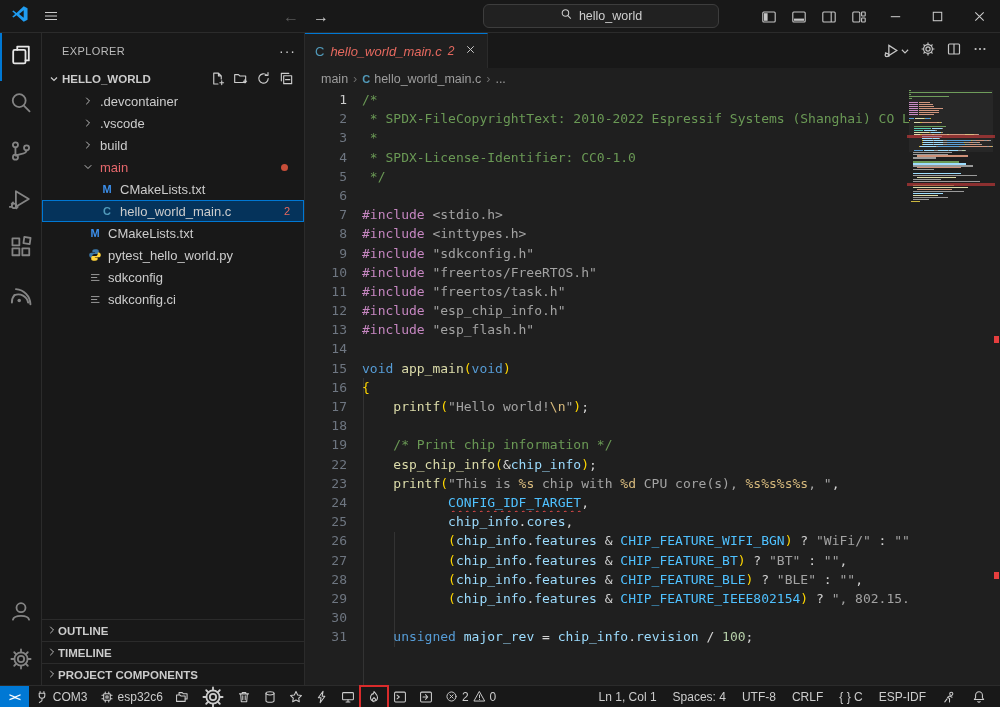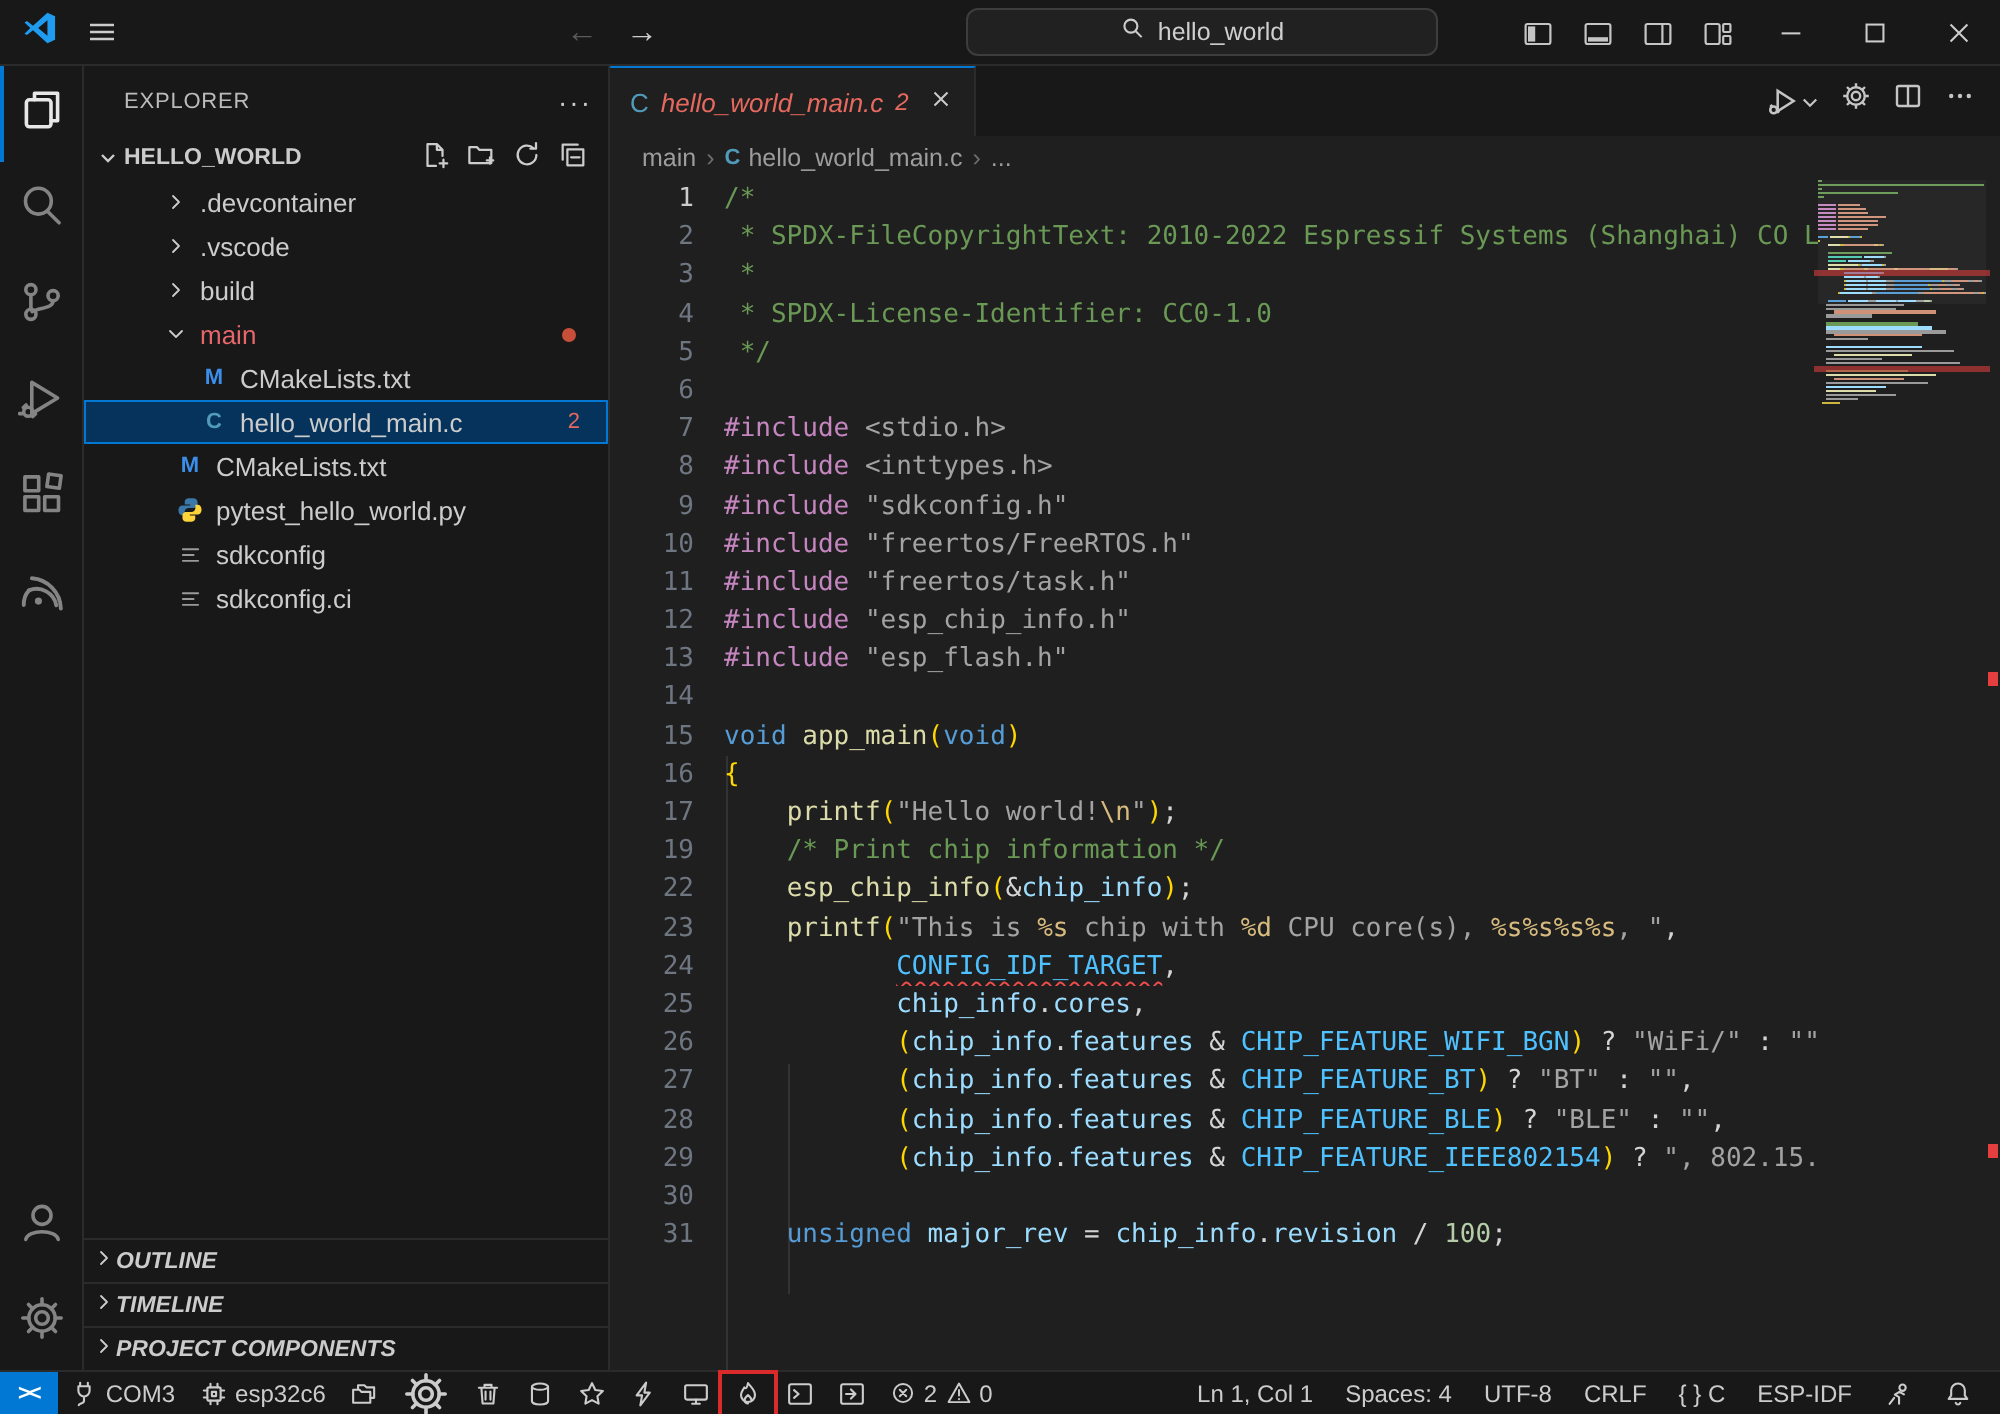--- a/index.html
+++ b/index.html
@@ -42,21 +42,21 @@
   .row .chev { width:16px; display:flex; justify-content:center; flex:0 0 16px; }
   .row .ficon { width:18px; flex:0 0 18px; display:flex; justify-content:center; align-items:center; font-weight:bold; font-size:11px; }
   .row.lvl1 { padding-left:38px; }
   .row.lvl1f { padding-left:44px; }
   .row.lvl2 { padding-left:56px; }
   .row.selected { background:#05335b; }
   .row.selected::after { content:''; position:absolute; inset:0; border:1px solid #0078d4; pointer-events:none; }
   .row .badge { margin-left:auto; margin-right:14px; font-size:11px; }
   .dot { width:7px; height:7px; border-radius:50%; background:#c74e39; margin-left:auto; margin-right:16px; }
   .c-ic { color:#519aba; } .m-ic { color:#3b8eea; }
-  .sb-bottomsecs { margin-top:auto;font-style:italic; }
+  .sb-bottomsecs { margin-top:auto; }
   .sb-bsec { height:22px; display:flex; align-items:center; font-weight:bold; font-size:11.5px; color:#cccccc; border-top:1px solid #2b2b2b; padding-left:4px; }
 
   
   .editor { flex:1; min-width:0; display:flex; flex-direction:column; background:#1f1f1f; }
   .tabbar { height:35px; background:#181818; display:flex; flex:0 0 35px; }
   .tab { height:35px; background:#1f1f1f; border-right:1px solid #2b2b2b; border-top:1.5px solid #0078d4;
     display:flex; align-items:center; padding:0 10px; gap:6px; font-size:13px; }
   .tab .tname { font-style:italic; color:#e6695f; }
   .tab .tbadge { color:#e6695f; font-style:italic; font-size:12px; }
   .tab .tclose { color:#cccccc; margin-left:4px; }
@@ -434,20 +434,21 @@
             <div class="cl"><span class="ln">8</span><span class="lc"><span class="tk-pp">#include</span><span class="tk-pl"> </span><span class="tk-str">&lt;inttypes.h&gt;</span></span></div>
             <div class="cl"><span class="ln">9</span><span class="lc"><span class="tk-pp">#include</span><span class="tk-pl"> </span><span class="tk-str">"sdkconfig.h"</span></span></div>
             <div class="cl"><span class="ln">10</span><span class="lc"><span class="tk-pp">#include</span><span class="tk-pl"> </span><span class="tk-str">"freertos/FreeRTOS.h"</span></span></div>
             <div class="cl"><span class="ln">11</span><span class="lc"><span class="tk-pp">#include</span><span class="tk-pl"> </span><span class="tk-str">"freertos/task.h"</span></span></div>
             <div class="cl"><span class="ln">12</span><span class="lc"><span class="tk-pp">#include</span><span class="tk-pl"> </span><span class="tk-str">"esp_chip_info.h"</span></span></div>
             <div class="cl"><span class="ln">13</span><span class="lc"><span class="tk-pp">#include</span><span class="tk-pl"> </span><span class="tk-str">"esp_flash.h"</span></span></div>
             <div class="cl"><span class="ln">14</span><span class="lc"></span></div>
             <div class="cl"><span class="ln">15</span><span class="lc"><span class="tk-kw">void</span><span class="tk-pl"> </span><span class="tk-fn">app_main</span><span class="tk-b1">(</span><span class="tk-kw">void</span><span class="tk-b1">)</span></span></div>
             <div class="cl"><span class="ln">16</span><span class="lc"><span class="tk-b1">{</span></span></div>
             <div class="cl"><span class="ln">17</span><span class="lc"><span class="tk-pl">    </span><span class="tk-fn">printf</span><span class="tk-b2">(</span><span class="tk-str">"Hello world!</span><span class="tk-esc">\n</span><span class="tk-str">"</span><span class="tk-b2">)</span><span class="tk-pl">;</span></span></div>
+            <div class="cl"><span class="ln">18</span><span class="lc"></span></div>
             <div class="cl"><span class="ln">19</span><span class="lc"><span class="tk-pl">    </span><span class="tk-cm">/* Print chip information */</span></span></div>
             <div class="cl"><span class="ln">22</span><span class="lc"><span class="tk-pl">    </span><span class="tk-fn">esp_chip_info</span><span class="tk-b2">(</span><span class="tk-pl">&amp;</span><span class="tk-vr">chip_info</span><span class="tk-b2">)</span><span class="tk-pl">;</span></span></div>
             <div class="cl"><span class="ln">23</span><span class="lc"><span class="tk-pl">    </span><span class="tk-fn">printf</span><span class="tk-b2">(</span><span class="tk-str">"This is </span><span class="tk-esc">%s</span><span class="tk-str"> chip with </span><span class="tk-esc">%d</span><span class="tk-str"> CPU core(s), </span><span class="tk-esc">%s%s%s%s</span><span class="tk-str">, "</span><span class="tk-pl">,</span></span></div>
             <div class="cl"><span class="ln">24</span><span class="lc"><span class="tk-pl">           </span><span class="tk-er">CONFIG_IDF_TARGET</span><span class="tk-pl">,</span></span></div>
             <div class="cl"><span class="ln">25</span><span class="lc"><span class="tk-pl">           </span><span class="tk-vr">chip_info</span><span class="tk-pl">.</span><span class="tk-vr">cores</span><span class="tk-pl">,</span></span></div>
             <div class="cl"><span class="ln">26</span><span class="lc"><span class="tk-pl">           </span><span class="tk-b3">(</span><span class="tk-vr">chip_info</span><span class="tk-pl">.</span><span class="tk-vr">features</span><span class="tk-pl"> &amp; </span><span class="tk-cn">CHIP_FEATURE_WIFI_BGN</span><span class="tk-b3">)</span><span class="tk-pl"> ? </span><span class="tk-str">"WiFi/"</span><span class="tk-pl"> : </span><span class="tk-str">""</span></span></div>
             <div class="cl"><span class="ln">27</span><span class="lc"><span class="tk-pl">           </span><span class="tk-b3">(</span><span class="tk-vr">chip_info</span><span class="tk-pl">.</span><span class="tk-vr">features</span><span class="tk-pl"> &amp; </span><span class="tk-cn">CHIP_FEATURE_BT</span><span class="tk-b3">)</span><span class="tk-pl"> ? </span><span class="tk-str">"BT"</span><span class="tk-pl"> : </span><span class="tk-str">""</span><span class="tk-pl">,</span></span></div>
             <div class="cl"><span class="ln">28</span><span class="lc"><span class="tk-pl">           </span><span class="tk-b3">(</span><span class="tk-vr">chip_info</span><span class="tk-pl">.</span><span class="tk-vr">features</span><span class="tk-pl"> &amp; </span><span class="tk-cn">CHIP_FEATURE_BLE</span><span class="tk-b3">)</span><span class="tk-pl"> ? </span><span class="tk-str">"BLE"</span><span class="tk-pl"> : </span><span class="tk-str">""</span><span class="tk-pl">,</span></span></div>
             <div class="cl"><span class="ln">29</span><span class="lc"><span class="tk-pl">           </span><span class="tk-b3">(</span><span class="tk-vr">chip_info</span><span class="tk-pl">.</span><span class="tk-vr">features</span><span class="tk-pl"> &amp; </span><span class="tk-cn">CHIP_FEATURE_IEEE802154</span><span class="tk-b3">)</span><span class="tk-pl"> ? </span><span class="tk-str">", 802.15.4 (Zigbee/Thread)"</span></span></div>
             <div class="cl"><span class="ln">30</span><span class="lc"></span></div>

